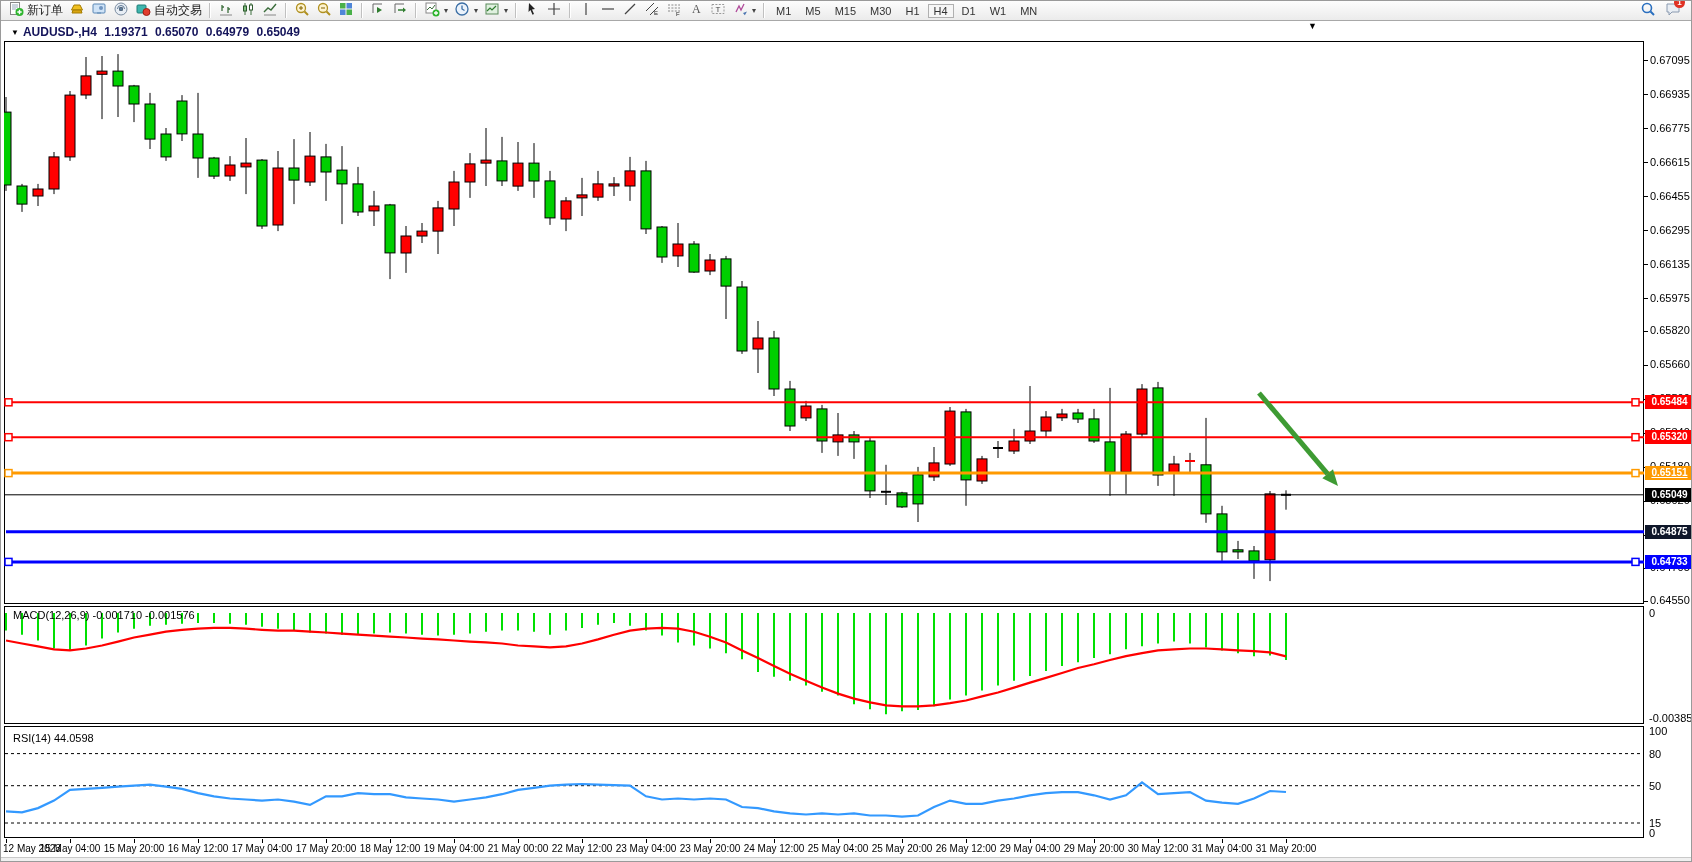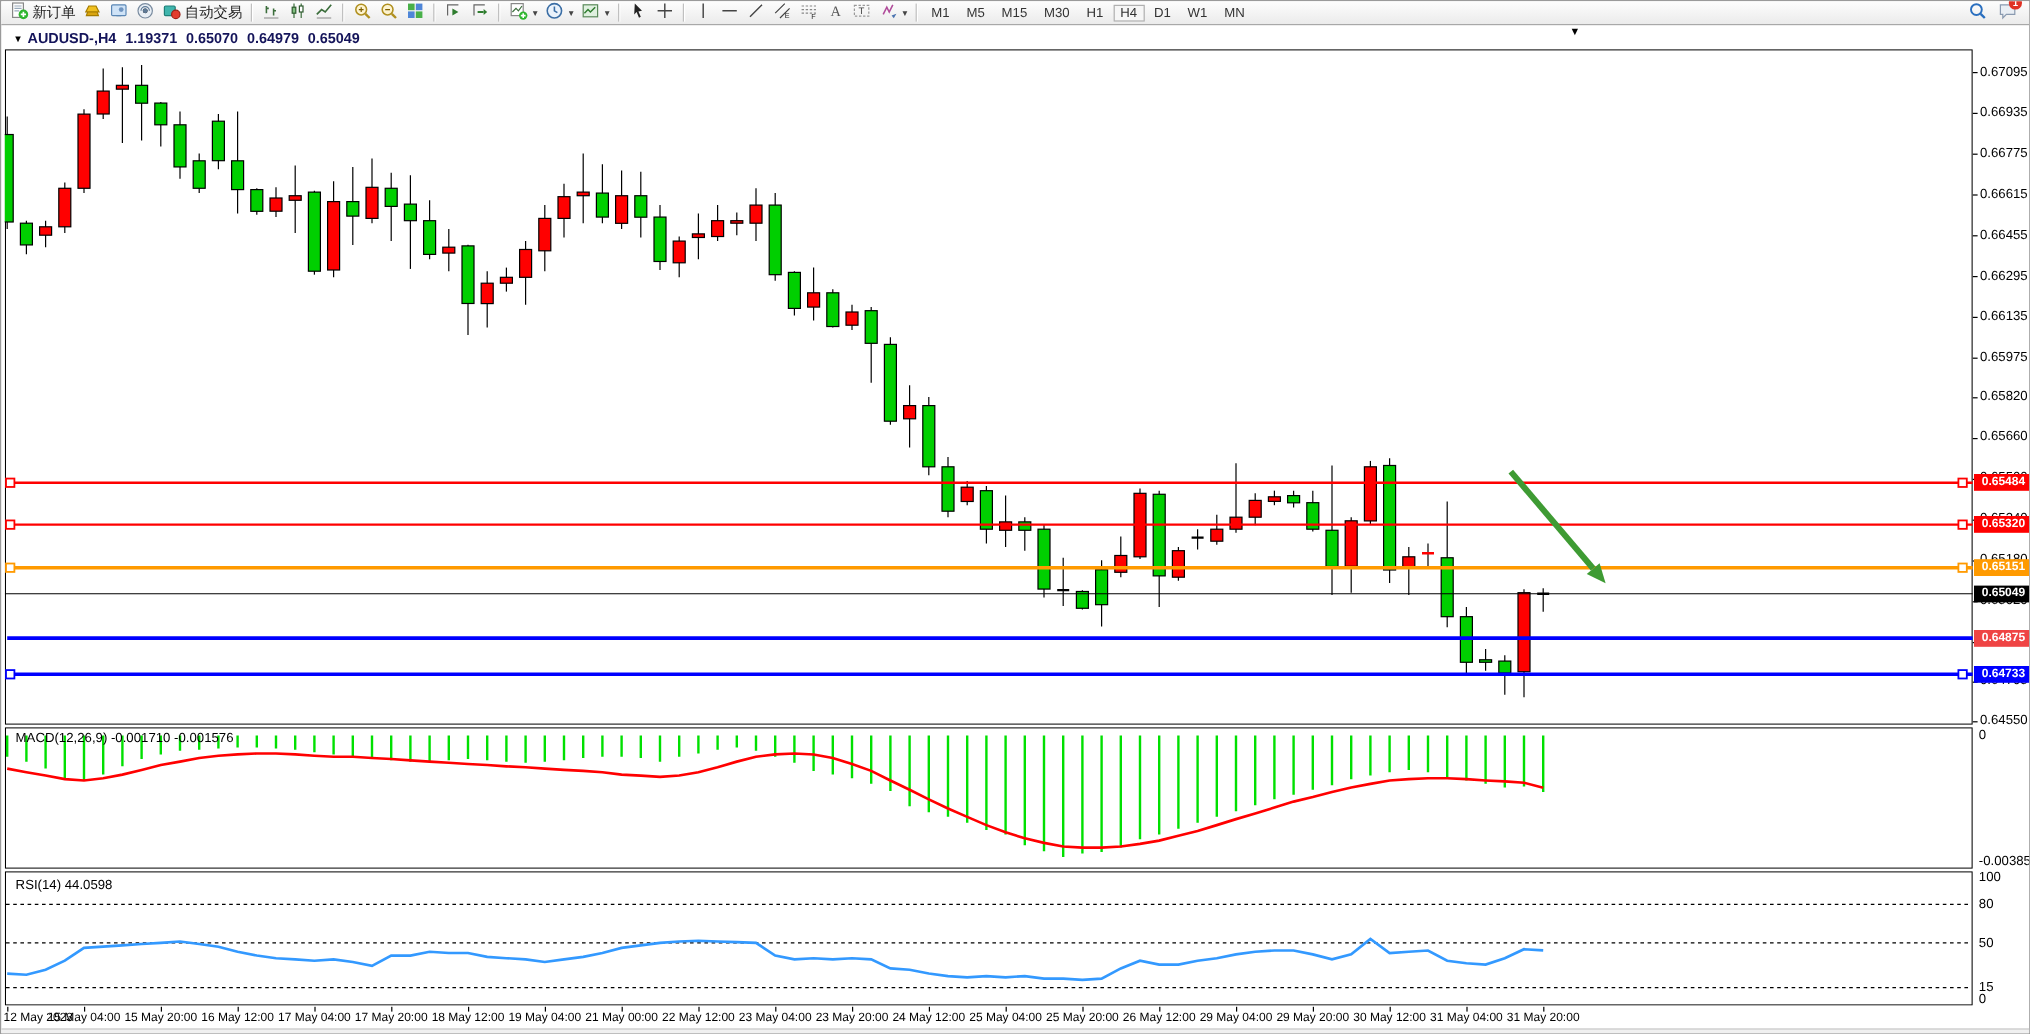--- a/index.html
+++ b/index.html
@@ -559,23 +559,23 @@
       <div class="tick-mark" style="top:500px;"></div>
       <div class="tick-label" style="top:493px;">0.65020</div>
       <div class="tick-mark" style="top:534px;"></div>
       <div class="tick-label" style="top:527px;">0.64860</div>
       <div class="tick-mark" style="top:567px;"></div>
       <div class="tick-label" style="top:560px;">0.64705</div>
       <div class="tick-mark" style="top:600px;"></div>
       <div class="tick-label" style="top:593px;">0.64550</div>
       <div class="lvl-box" style="top:394px;background:#ff0000;">0.65484</div>
       <div class="lvl-box" style="top:429px;background:#ff0000;">0.65320</div>
-      <div class="lvl-box" style="top:465px;background:#ff9a00;">0.65151</div>
+      <div class="lvl-box" style="top:465px;background:#ff9a00;text-decoration:underline;">0.65151</div>
       <div class="lvl-box" style="top:487px;background:#000000;">0.65049</div>
-      <div class="lvl-box" style="top:524px;background:#ef4444;">0.64875</div>
+      <div class="lvl-box" style="top:524px;background:#0f172a;">0.64875</div>
       <div class="lvl-box" style="top:554px;background:#0000ff;">0.64733</div>
       <div class="sub-label" style="top:606px;">0</div>
       <div class="sub-label" style="top:711px;">-0.003853</div>
       <div class="sub-label" style="top:724px;">100</div>
       <div class="sub-label" style="top:747px;">80</div>
       <div class="sub-label" style="top:779px;">50</div>
       <div class="sub-label" style="top:816px;">15</div>
       <div class="sub-label" style="top:826px;">0</div>
     </div>
   <div id="timeaxis">

